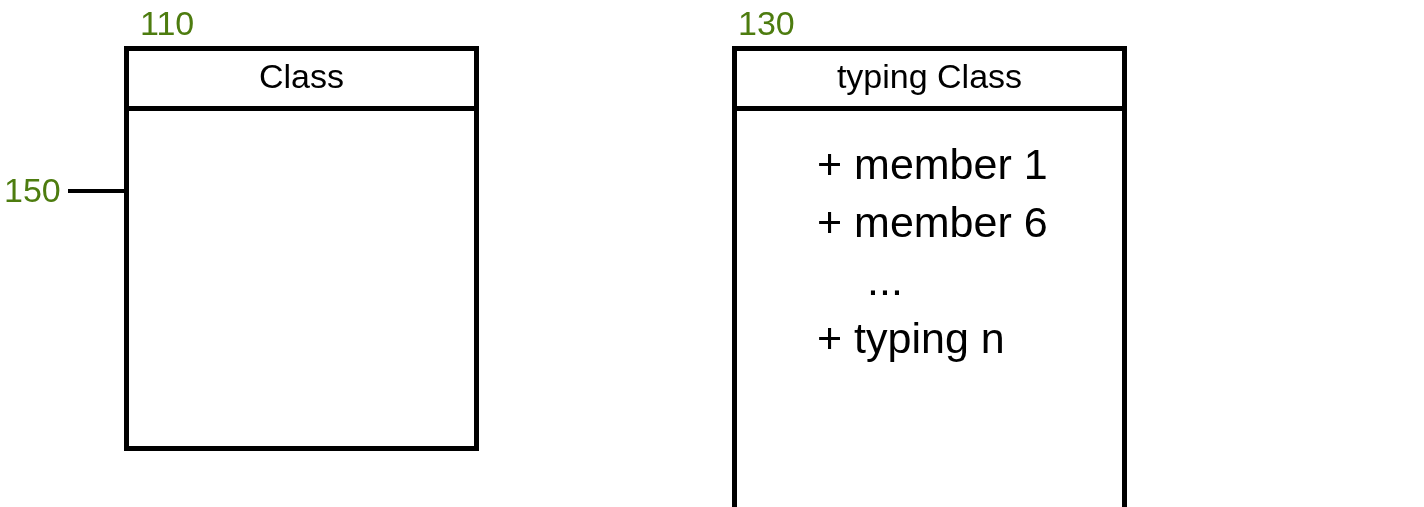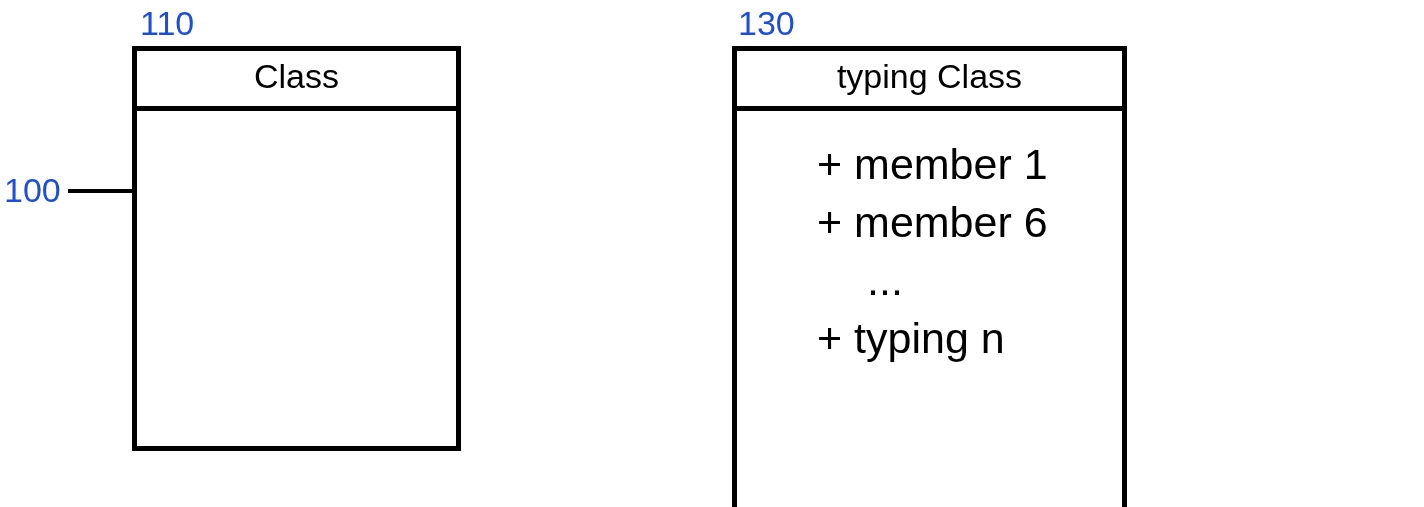--- a/index.html
+++ b/index.html
@@ -6,21 +6,21 @@
     body {
       background: #fff;
       font-family: Arial, Helvetica, sans-serif;
       width: 1424px;
       height: 507px;
       position: relative;
     }
     .ref-label {
       position: absolute;
       font-size: 34px;
-      color: #1d4ed8;
+      color: #4d7c0f;
     }
     .leader-line {
       position: absolute;
       background: #000;
       height: 4px;
     }
     .uml-box {
       position: absolute;
       border: 5px solid #000;
       background: #fff;
@@ -37,27 +37,27 @@
       line-height: 1.35;
     }
     .uml-body .row { white-space: nowrap; }
     .ellipsis { padding-left: 90px; }
   </style>
 </head>
 <body>
 
 <div class="ref-label" style="left:140px; top:4px;">110</div>
 
-<div class="ref-label" style="left:4px; top:171px;">100</div>
+<div class="ref-label" style="left:4px; top:171px;">150</div>
 
 <div class="ref-label" style="left:738px; top:4px;text-align:right;">130</div>
 
 <div class="leader-line" style="left:68px; top:189px; width:68px;"></div>
 
-<div class="uml-box" style="left:132px; top:46px; width:329px; height:405px;">
+<div class="uml-box" style="left:124px; top:46px; width:355px; height:405px;">
   <div class="uml-title">Class</div>
   <div class="uml-body">
     <div style="height:38px;"></div>
   </div>
 </div>
 
 <div class="uml-box" style="left:732px; top:46px; width:395px; height:503px;">
   <div class="uml-title">typing Class</div>
   <div class="uml-body">
     <div class="row" style="padding-left:40px;">+ member 1</div>

